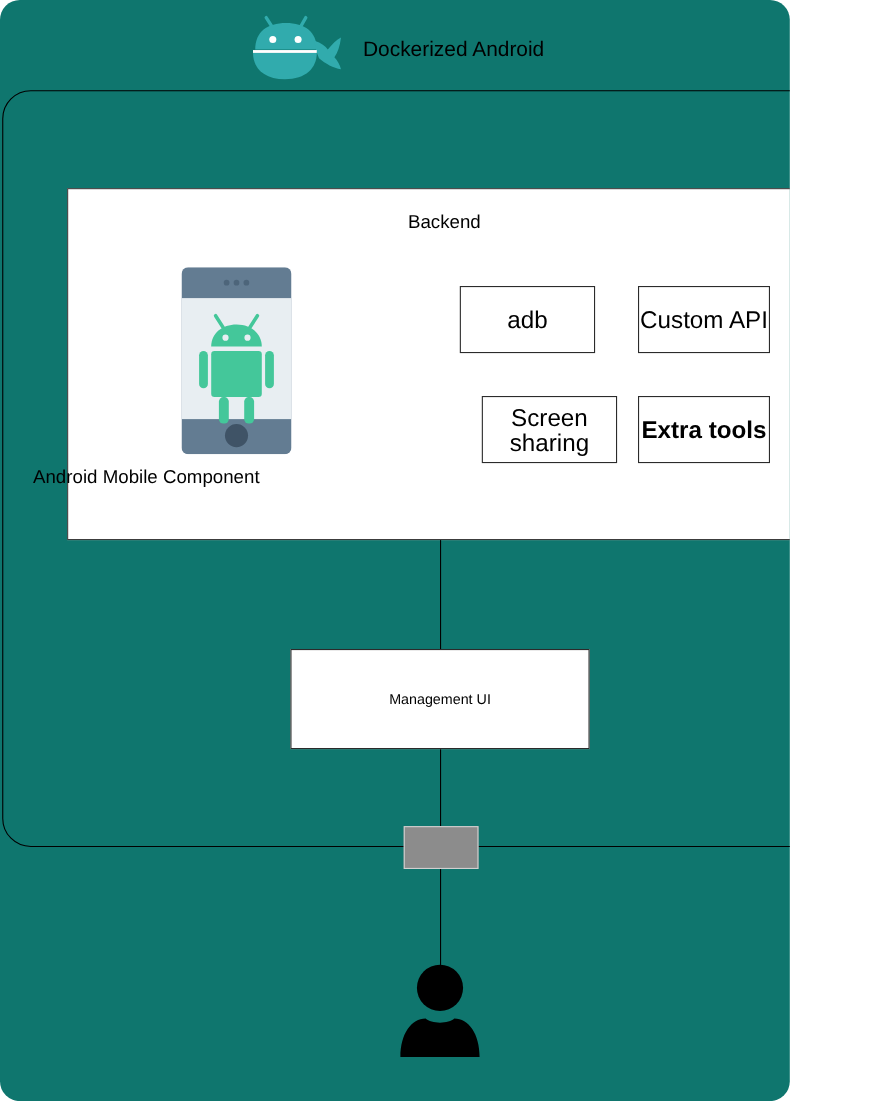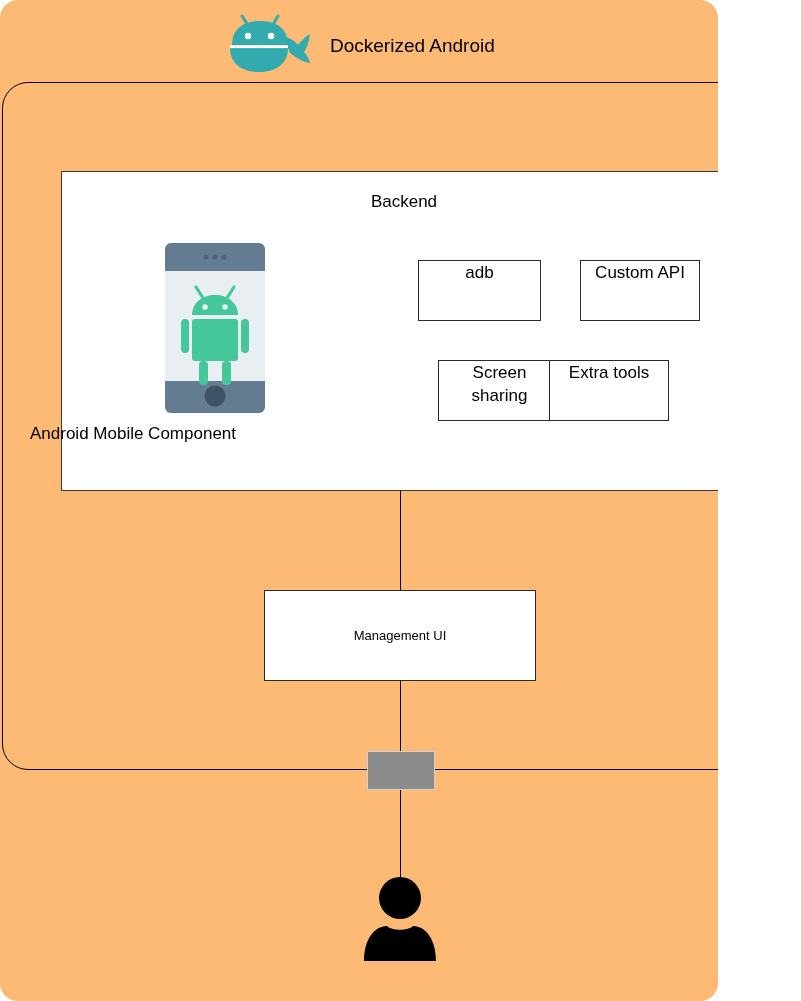--- a/index.html
+++ b/index.html
@@ -9,21 +9,21 @@
   }
   body {
     font-family: "Liberation Sans", sans-serif;
     color: #000000;
   }
   #diagram {
     position: relative;
     width: 718px;
     height: 1001px;
     overflow: hidden;
-    background: #fdba74;
+    background: #0f766e;
     border-radius: 18px;
   }
 
   
   .title-logo {
     position: absolute;
     left: 226px;
     top: 12px;
     width: 86px;
     height: 62px;
@@ -90,29 +90,30 @@
     line-height: 24px;
   }
 
   
   .svc-box {
     position: absolute;
     border: 1.5px solid #2b2b2b;
     box-sizing: border-box;
     background: #ffffff;
     display: flex;
+    align-items: center;
     justify-content: center;
     text-align: center;
-    font-size: 17px;
+    font-size: 22px;
     line-height: 23px;
   }
   .svc-adb      { left: 418px; top: 260px; width: 123px; height: 61px; }
   .svc-api      { left: 580px; top: 260px; width: 120px; height: 61px; }
   .svc-screen   { left: 418px; top: 360px; width: 123px; height: 61px; margin-left: 20px; }
-  .svc-extra    { left: 549px; top: 360px; width: 120px; height: 61px; }
+  .svc-extra    { left: 580px; top: 360px; width: 120px; height: 61px; font-weight: bold; }
 
   
   .mgmt-box {
     position: absolute;
     left: 264px;
     top: 590px;
     width: 272px;
     height: 91px;
     border: 1.5px solid #2b2b2b;
     box-sizing: border-box;

